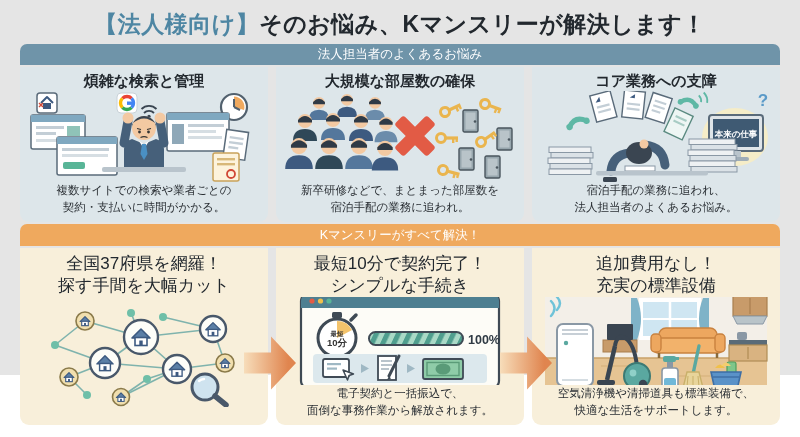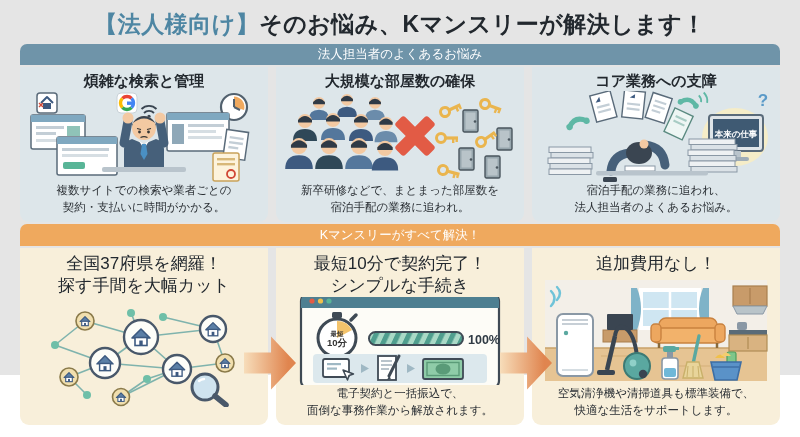--- a/index.html
+++ b/index.html
@@ -502,20 +502,21 @@
         </div>
         <p class="card-desc">
             <span>電子契約と一括振込で、</span>
             <span>面倒な事務作業から解放されます。</span>
           </p>
       </div>
 
       <div class="card">
         <div class="sol-title">
             <span>追加費用なし！</span>
+            <span>充実の標準設備</span>
           </div>
         <div class="illus">
           <svg viewBox="0 0 230 105" width="230" height="105">
             <rect x="4" y="2" width="222" height="68" fill="#f3efe8"></rect>
             <rect x="4" y="70" width="222" height="33" fill="#e6c493"></rect>
             <line x1="4" y1="70" x2="226" y2="70" stroke="#c9a269" stroke-width="1.5"></line>
             <line x1="60" y1="78" x2="96" y2="78" stroke="#d4af78" stroke-width="1"></line>
               <line x1="130" y1="88" x2="180" y2="88" stroke="#d4af78" stroke-width="1"></line>
             <g>
               <rect x="100" y="12" width="58" height="38" fill="#cfe6f2" stroke="#fff" stroke-width="4"></rect>

